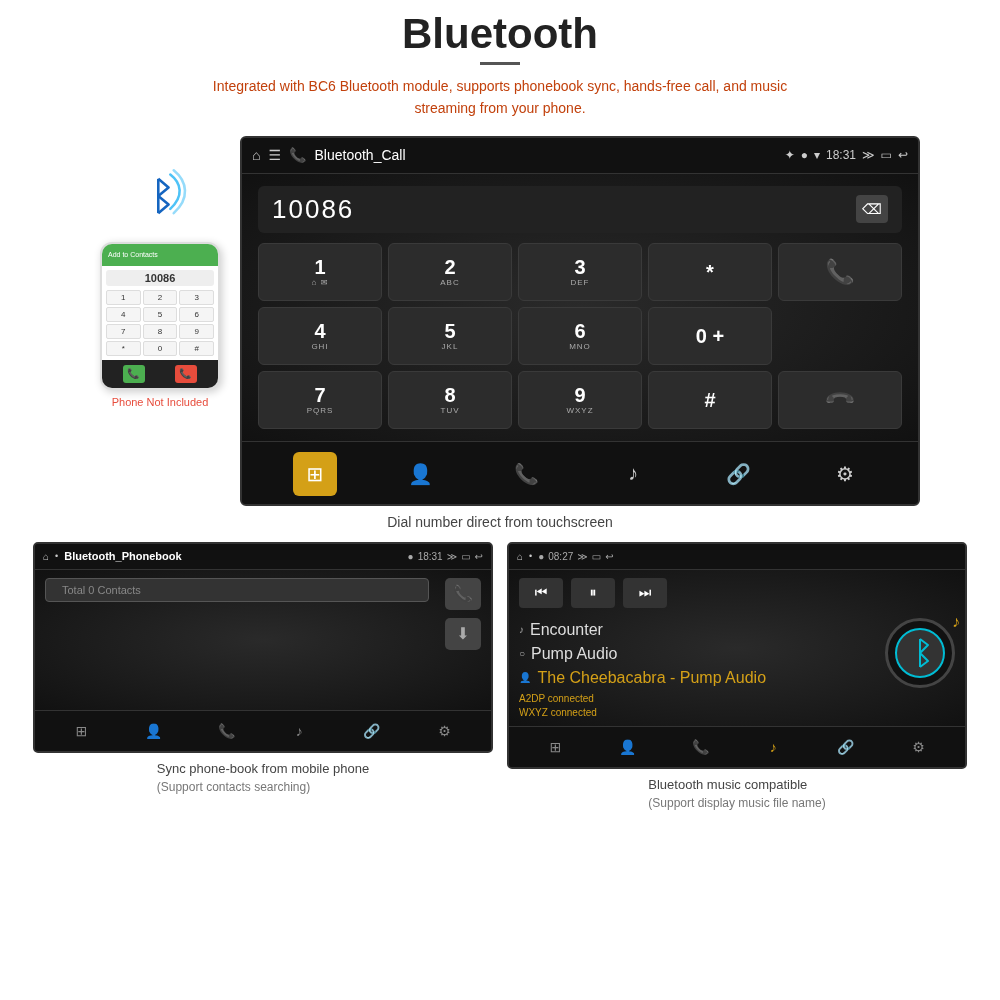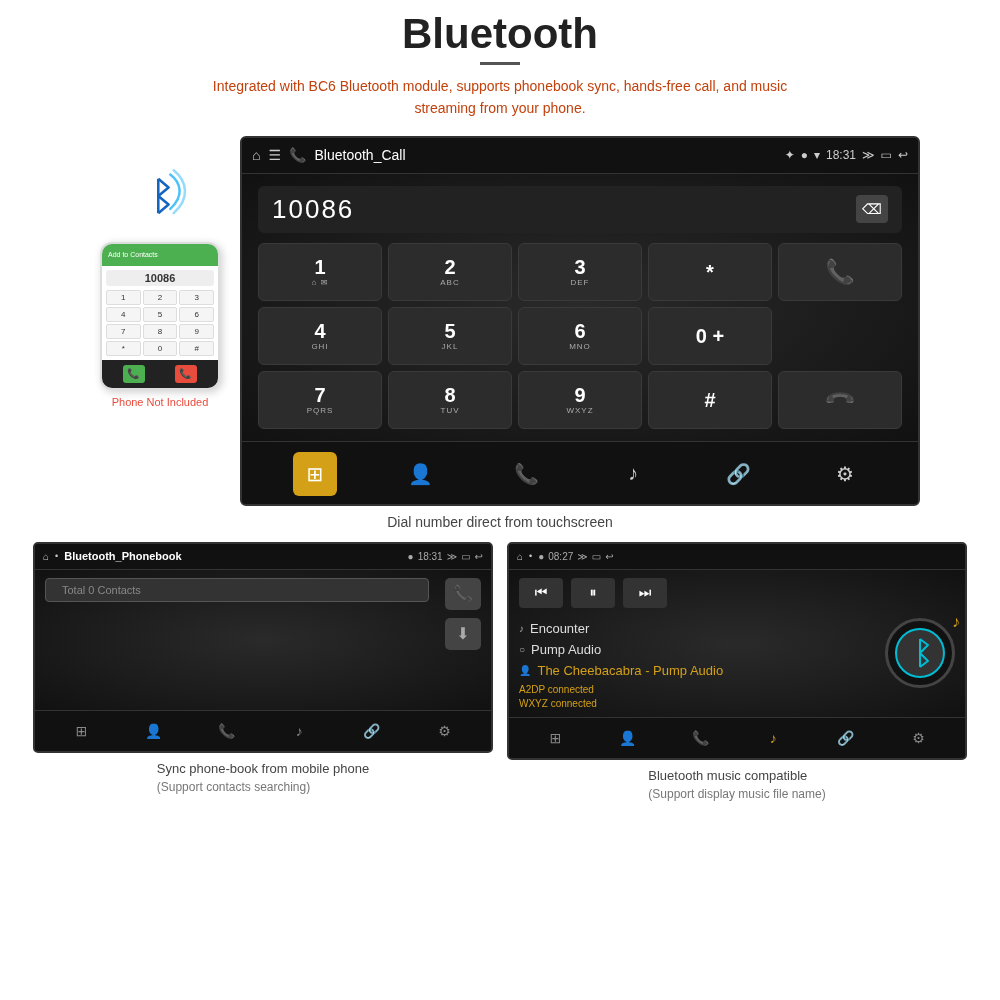--- a/index.html
+++ b/index.html
@@ -424,21 +424,21 @@
       gap: 6px;
       padding: 3px 0;
     }
 
     .track-bullet {
       font-size: 10px;
       color: #aaa;
     }
 
     .track-name {
-      font-size: 13px;
+      font-size: 16px;
       color: #ddd;
     }
 
     .track-name.active {
       color: #d4a017;
     }
 
     .connected-status {
       font-size: 10px;
       color: #d4a017;

